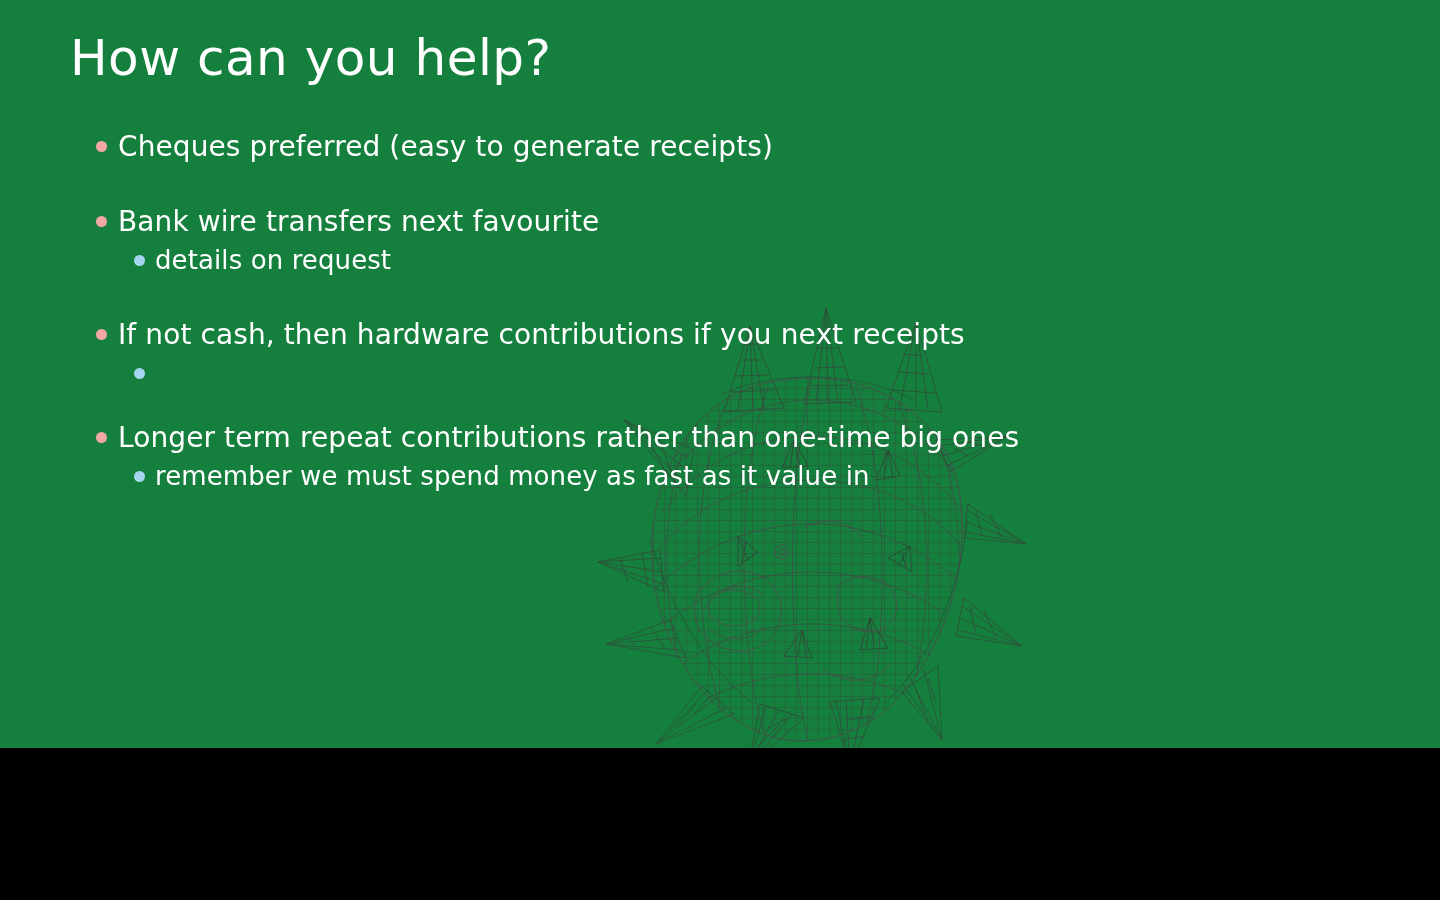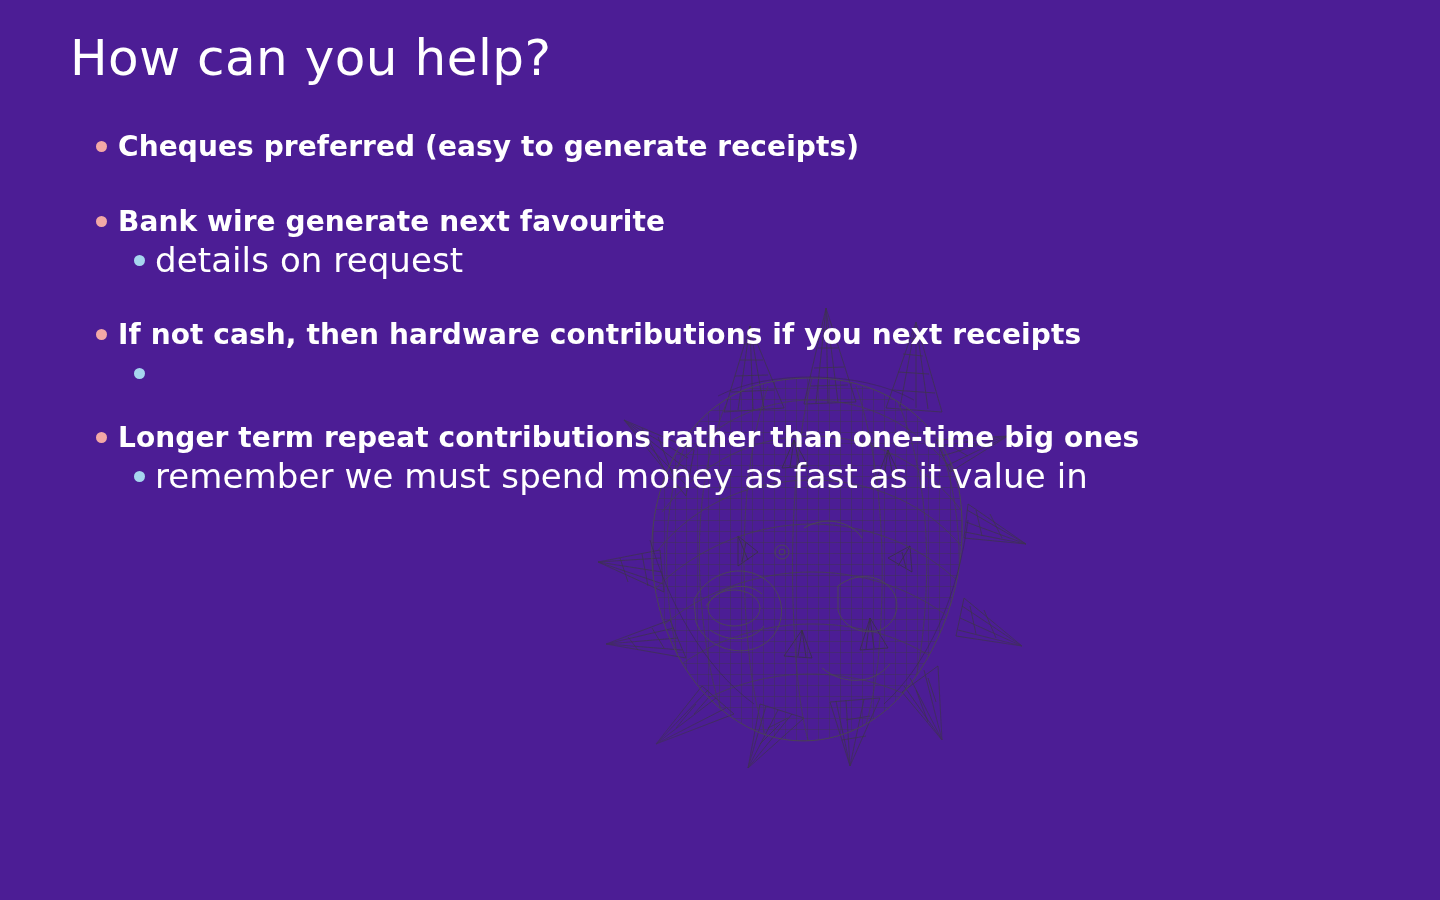--- a/index.html
+++ b/index.html
@@ -11,22 +11,22 @@
   body {
     width: 1440px;
     height: 900px;
     overflow: hidden;
     font-family: "DejaVu Sans", "Liberation Sans", sans-serif;
   }
 
   #slide {
     position: relative;
     width: 1440px;
-    height: 900px;
-    background: #4c1d95;
+    height: 748px;
+    background: #15803d;
     overflow: hidden;
   }
 
   
   #bg-art {
     position: absolute;
     left: 598px;
     top: 300px;
     width: 428px;
     height: 470px;
@@ -102,24 +102,23 @@
   }
 
   .label {
     color: #ffffff;
     font-weight: 400;
   }
   .level1 .label {
     font-size: 28px;
     line-height: 33px;
     letter-spacing: 0.1px;
-    font-weight: bold;
   }
   .level2 .label {
-    font-size: 34px;
+    font-size: 26px;
     line-height: 31px;
     letter-spacing: 0.1px;
   }
 </style>
 </head>
 <body>
 
 <div id="slide">
 
   <div id="bg-art">
@@ -313,21 +312,21 @@
     <div class="group">
       <div class="row level1">
         <span class="marker"></span>
         <span class="label">Cheques preferred (easy to generate receipts)</span>
       </div>
     </div>
 
     <div class="group">
       <div class="row level1">
         <span class="marker"></span>
-        <span class="label">Bank wire generate next favourite</span>
+        <span class="label">Bank wire transfers next favourite</span>
       </div>
       <div class="row level2">
         <span class="marker"></span>
         <span class="label">details on request</span>
       </div>
     </div>
 
     <div class="group">
       <div class="row level1">
         <span class="marker"></span>

